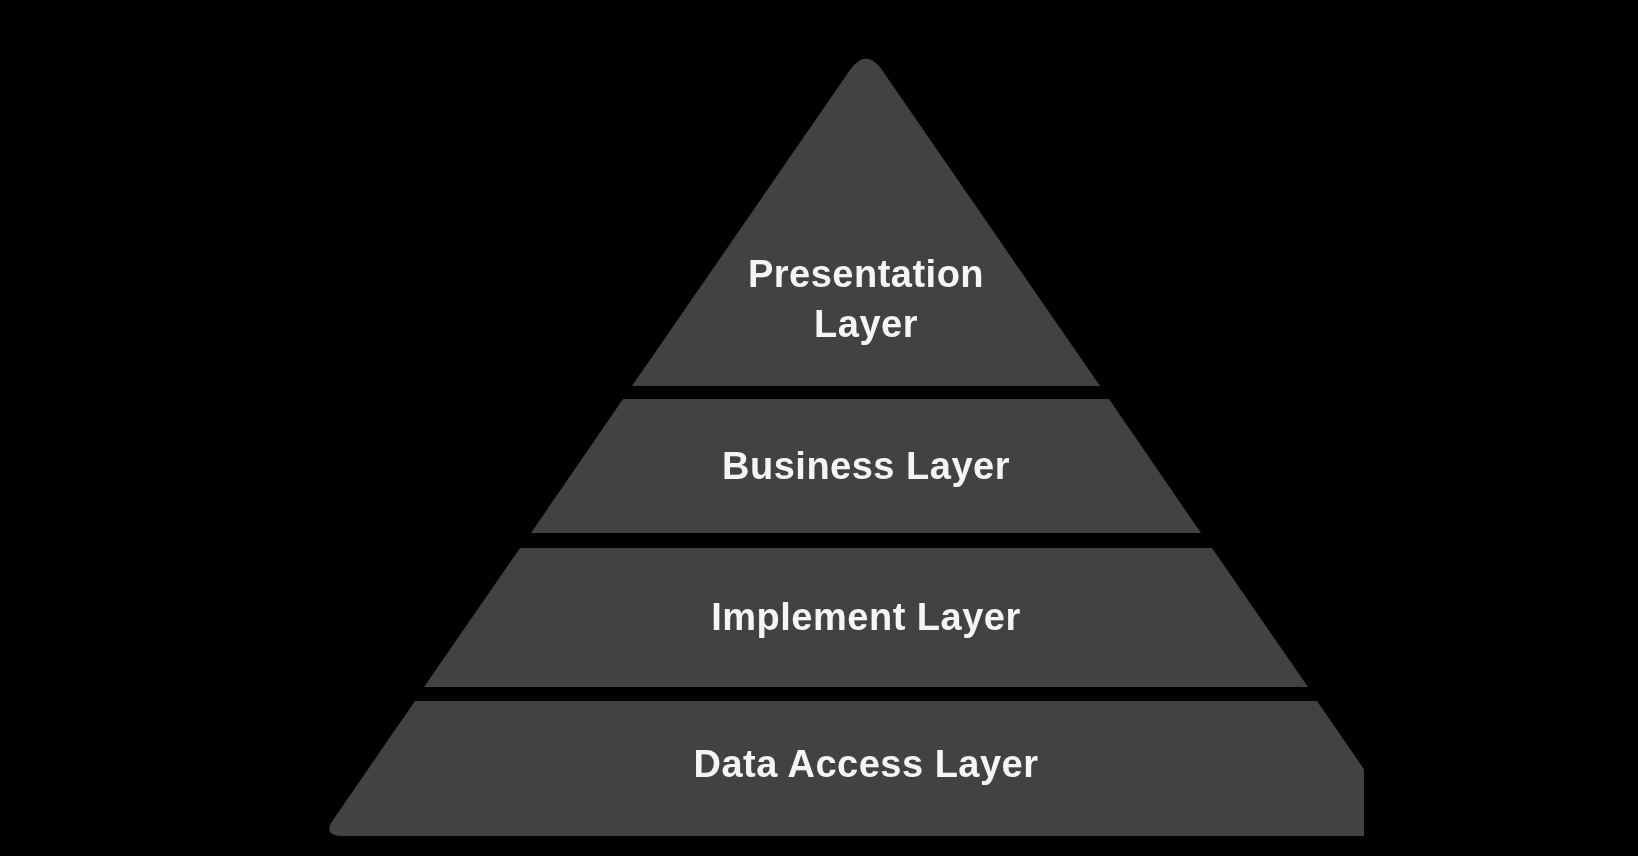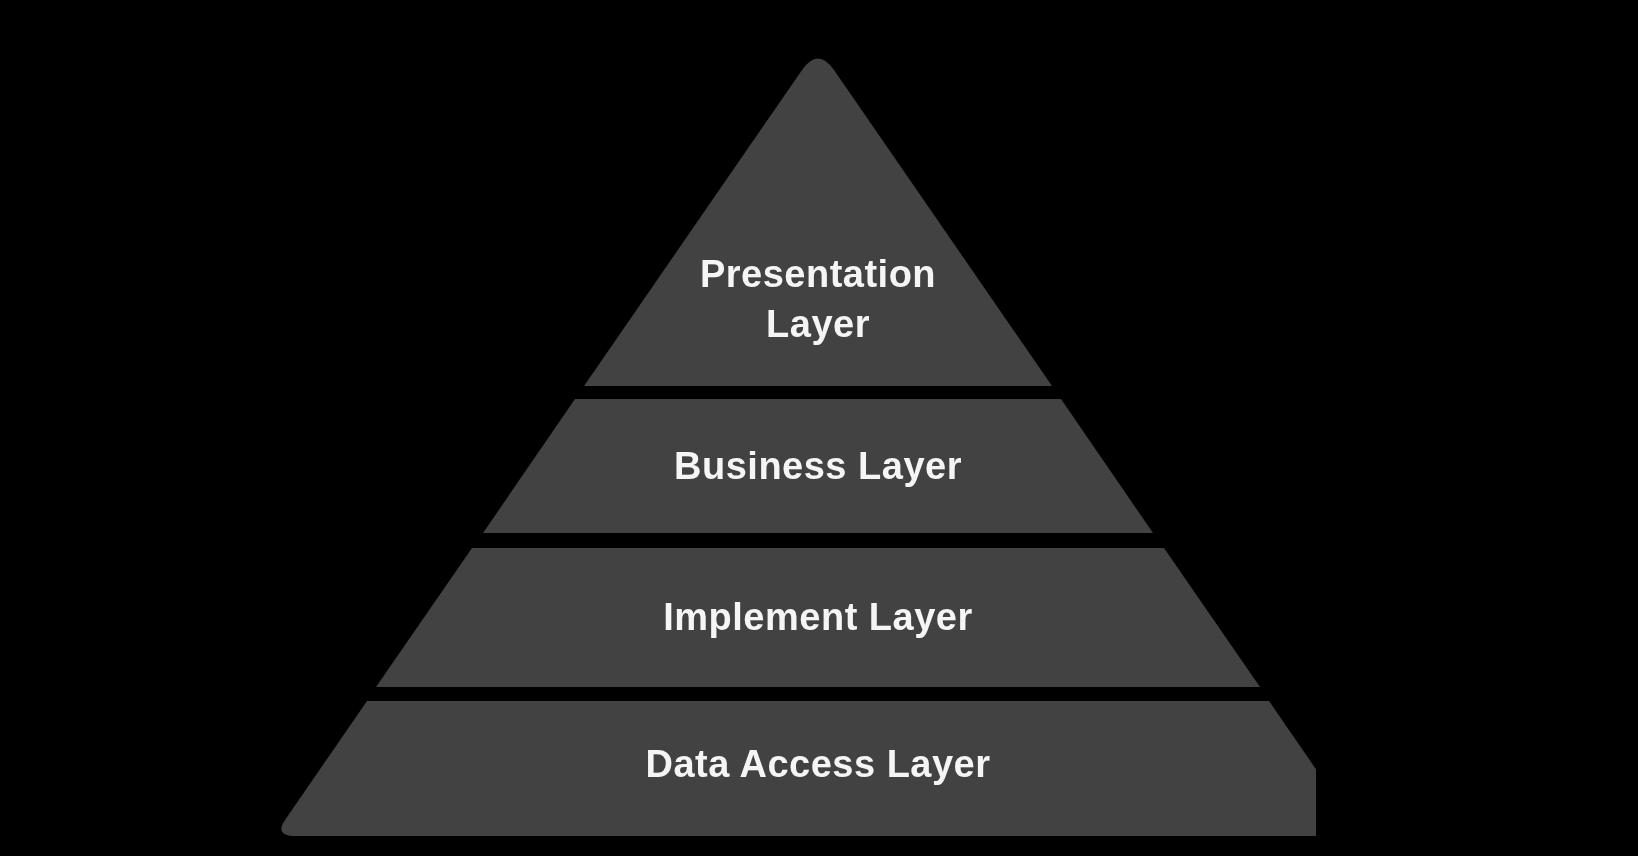--- a/index.html
+++ b/index.html
@@ -7,20 +7,21 @@
     padding: 0;
     background: #000000;
   }
   .stage {
     position: relative;
     width: 1316px;
     height: 856px;
     background: #000000;
     overflow: hidden;
     font-family: "Liberation Sans", sans-serif;
+    padding-left: 48px;
   }
   svg.pyramid {
     display: block;
     width: 1638px;
     height: 856px;
   }
   .layer-shape {
     stroke-width: 5;
     stroke-linejoin: round;
     paint-order: stroke;

